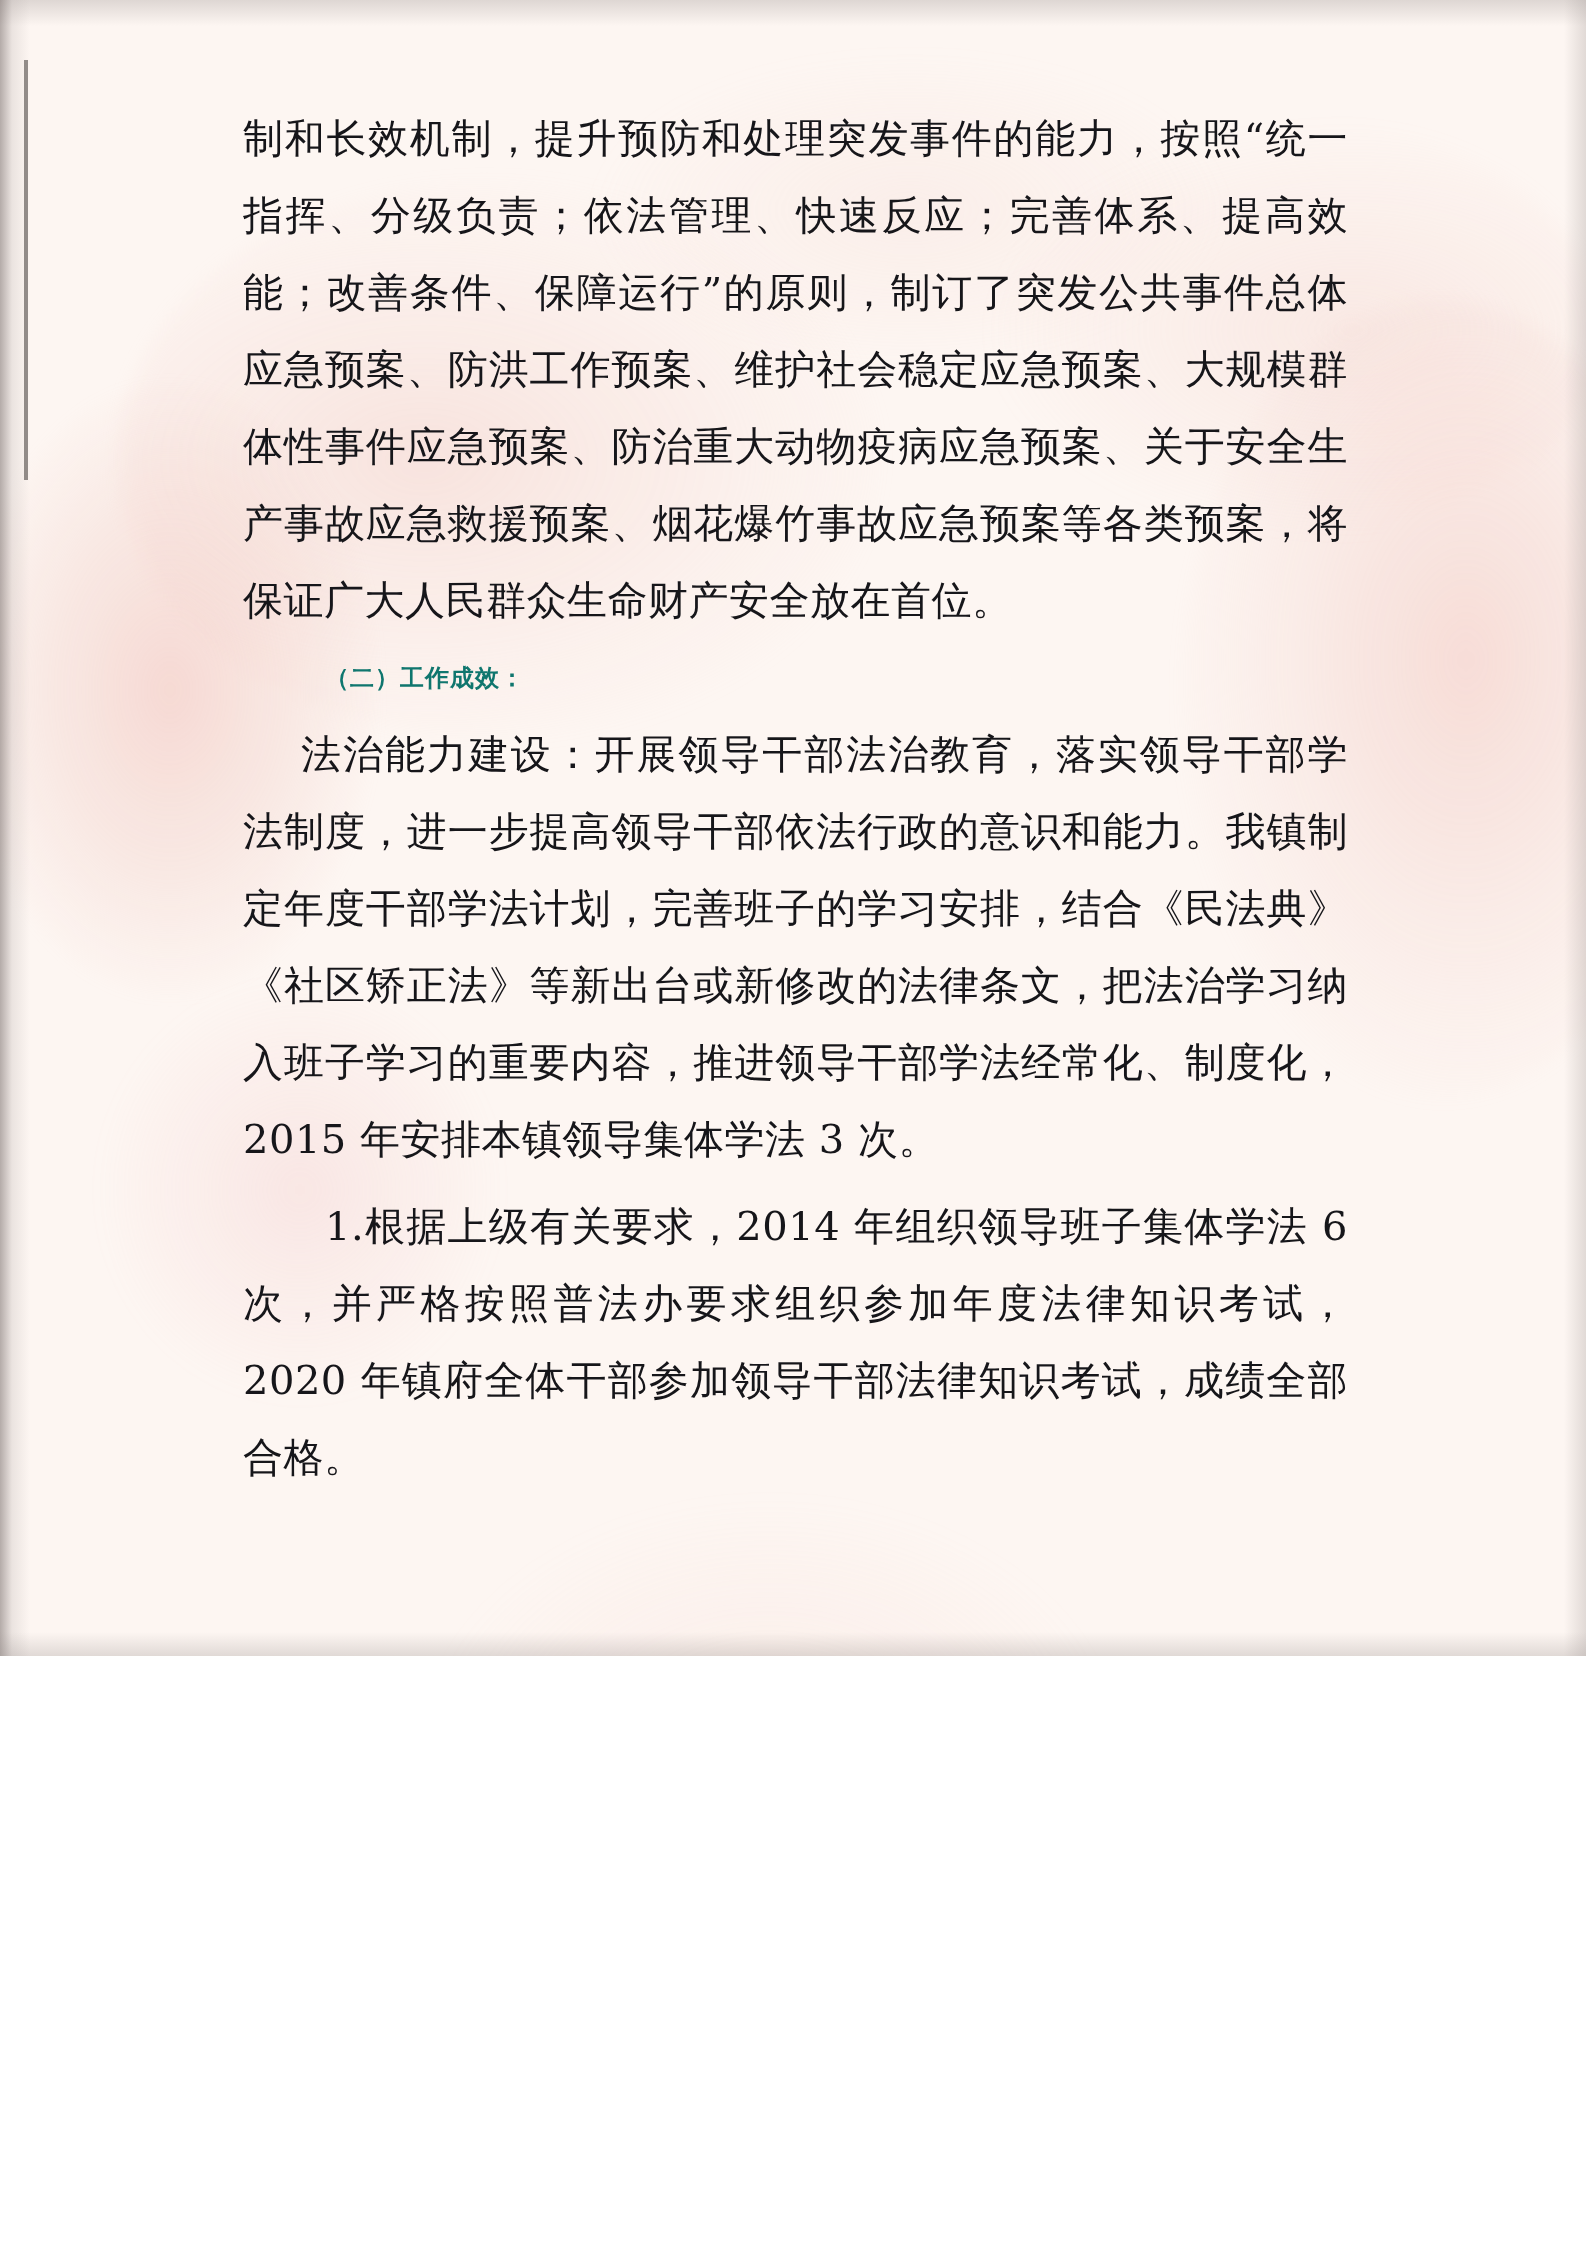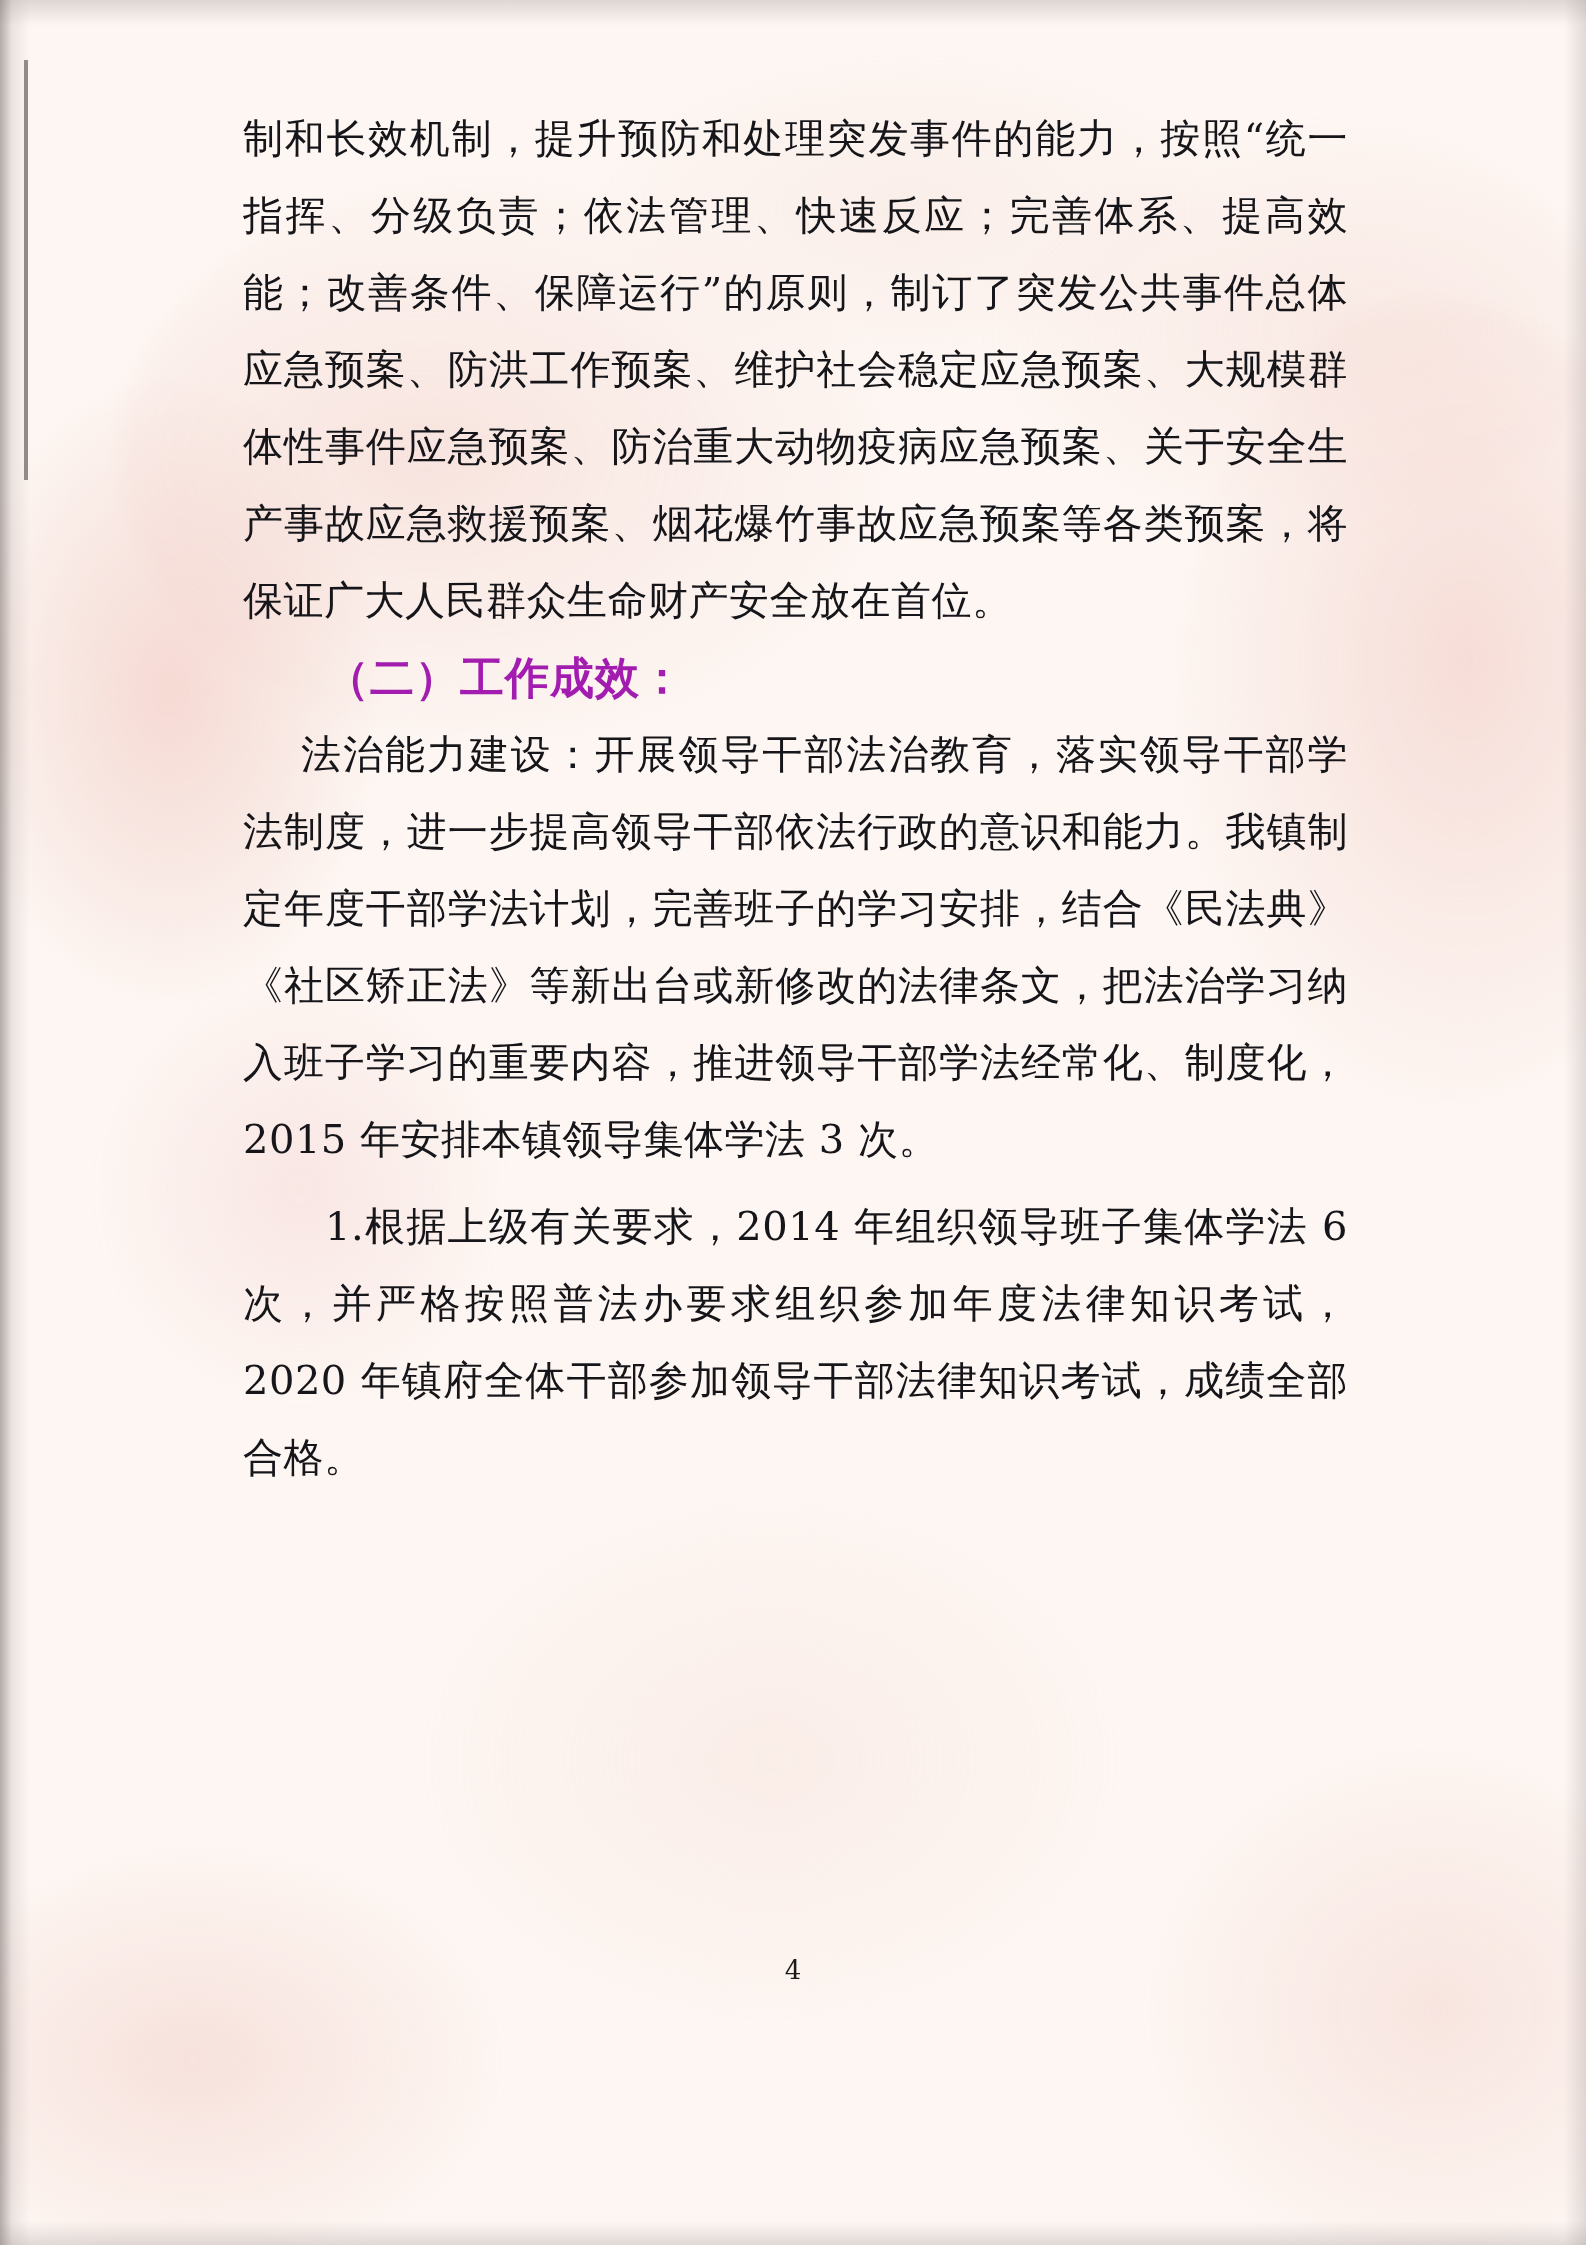--- a/index.html
+++ b/index.html
@@ -3,21 +3,21 @@
 <meta charset="utf-8">
 <style>
   html, body {
     margin: 0;
     padding: 0;
     background: #ffffff;
   }
   .page {
     position: relative;
     width: 1586px;
-    height: 2245px;
+    height: 1656px;
     background: #fdf6f2;
     overflow: hidden;
     font-family: "DejaVu Serif", "Liberation Serif", serif;
   }
 
   
   .stain {
     position: absolute;
     border-radius: 50%;
     pointer-events: none;
@@ -129,23 +129,23 @@
     text-align: justify;
     text-justify: inter-ideograph;
     letter-spacing: 0.5px;
     font-family: "DejaVu Serif", "Liberation Serif", serif;
   }
   p.indent2 { text-indent: 82px; }
   p.indent1 { text-indent: 58px; }
 
   p.heading {
     margin: 0;
-    font-size: 44px;
+    font-size: 24px;
     line-height: 77px;
-    color: #a21caf;
+    color: #0f766e;
     font-weight: bold;
     text-indent: 82px;
     letter-spacing: 1px;
   }
 
   .gap-small { height: 10px; }
 
   .page-number {
     position: absolute;
     left: 0;

